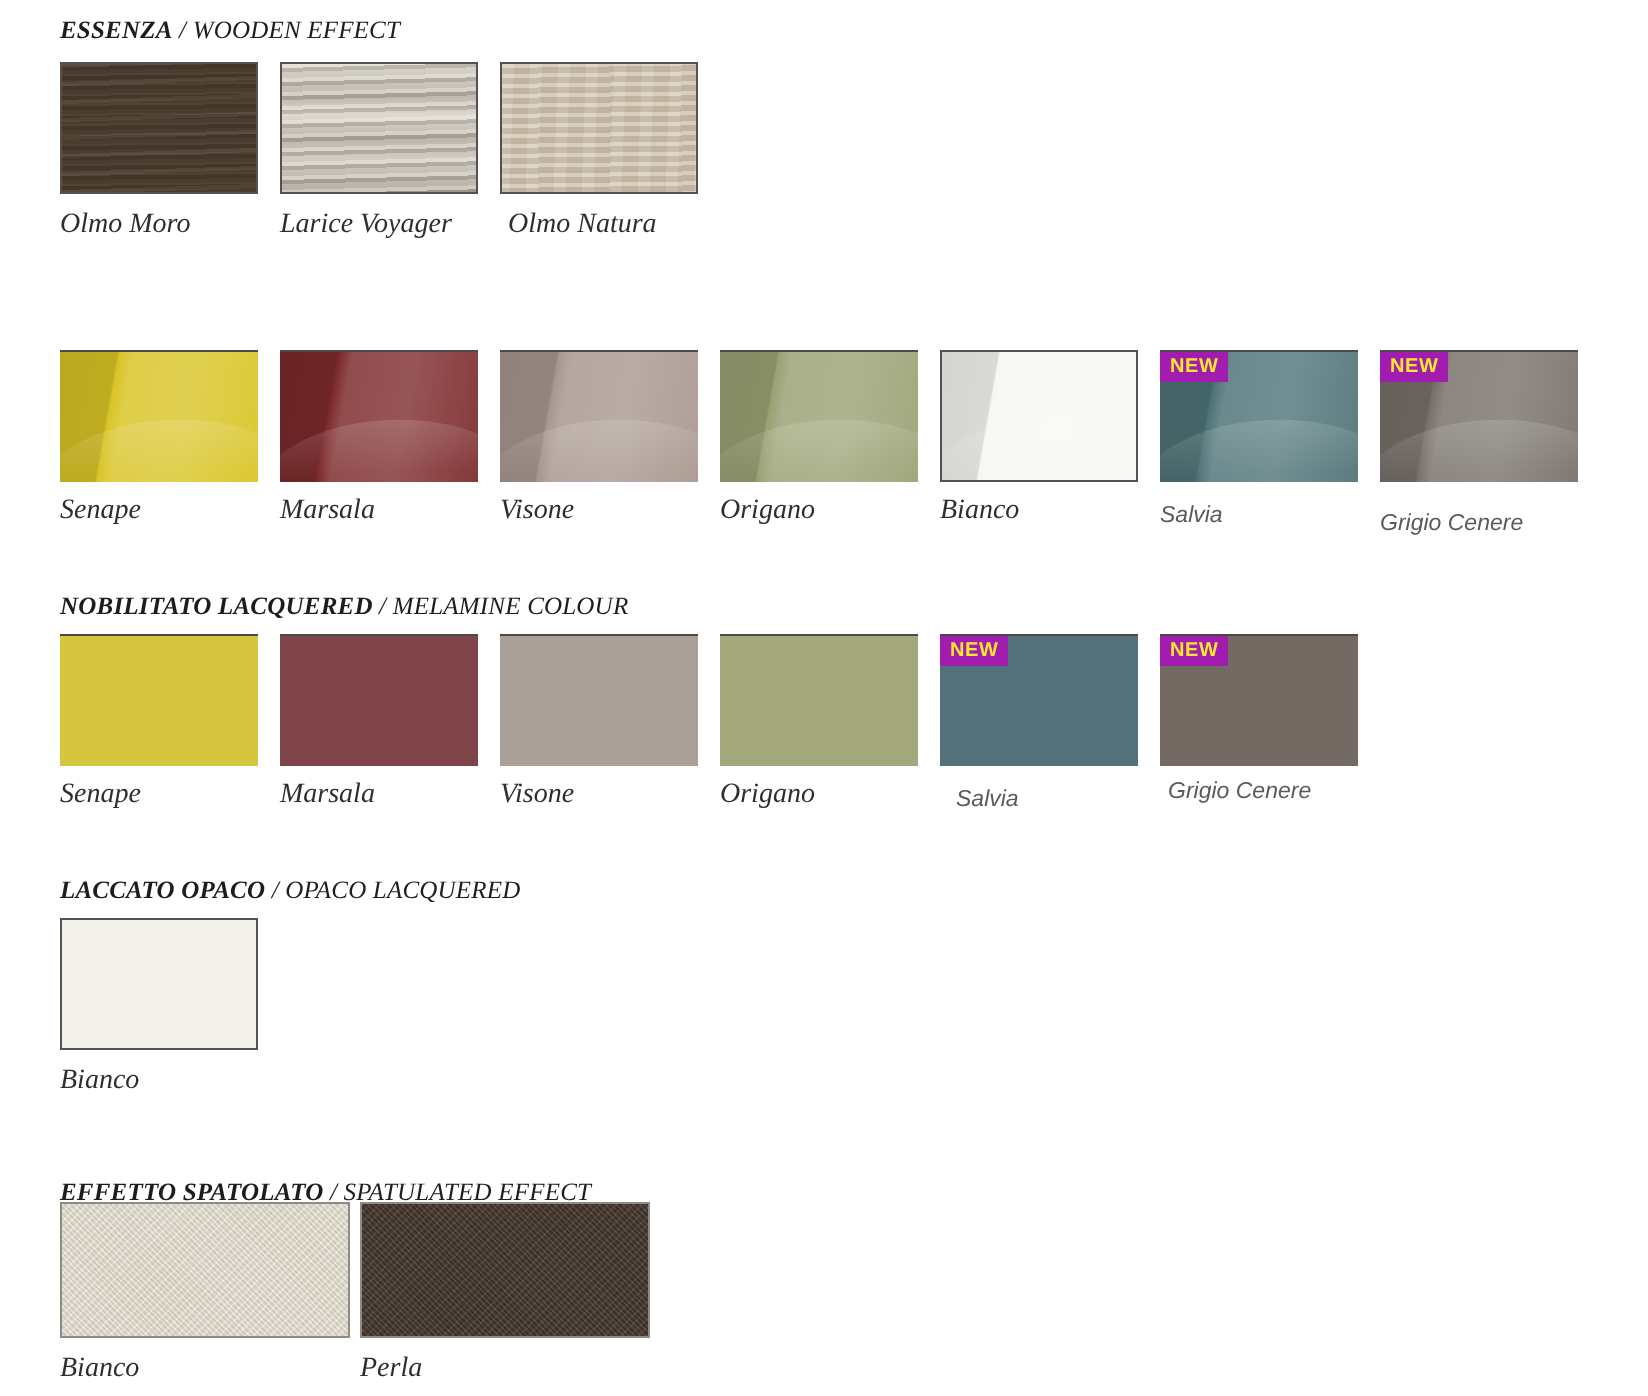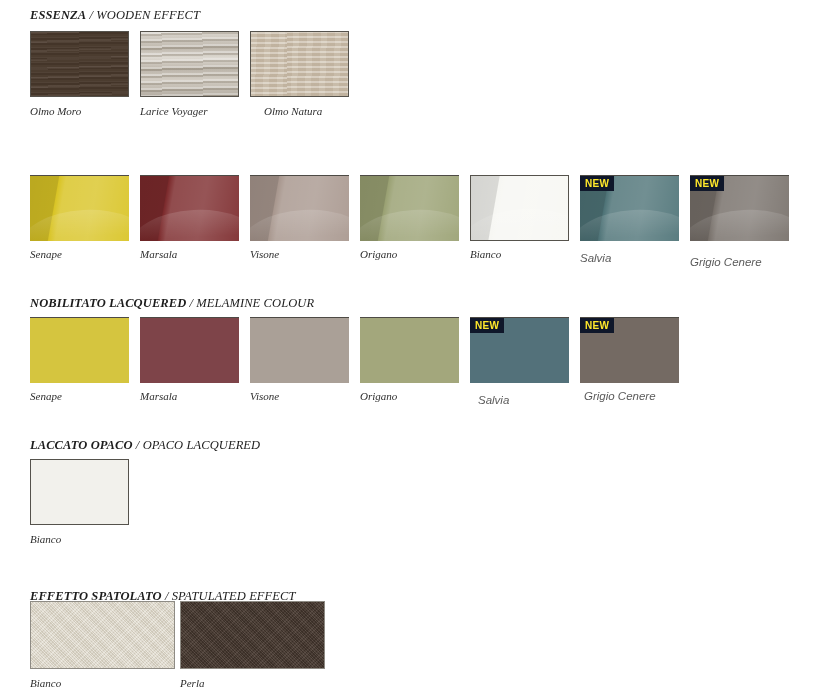--- a/index.html
+++ b/index.html
@@ -100,37 +100,37 @@
   }
   .speck.s-lava{
     background-image:
       repeating-linear-gradient(45deg,rgba(255,255,255,.065) 0 1px,rgba(0,0,0,.10) 1px 2px),
       repeating-linear-gradient(-45deg,rgba(255,255,255,.05) 0 1px,rgba(0,0,0,.08) 1px 3px);
   }
 
   
   .badge{
     position:absolute;left:0;top:0;
-    background:#0f172a;
+    background:#a21caf;
     color:#ffe92b;
     font-family:"Liberation Sans",sans-serif;
     font-weight:bold;font-style:normal;
     font-size:10px;line-height:15px;
     letter-spacing:.3px;
     padding:0 5px;
     z-index:3;
   }
 
   
   .lab{
     position:absolute;
     white-space:nowrap;
     font-family:"Liberation Serif",serif;
     font-style:italic;
-    font-size:11px;
+    font-size:14px;
     color:#2e2e2e;
   }
   .lab.alt{
     font-family:"Liberation Sans",sans-serif;
     font-style:italic;
     font-size:11.5px;
     color:#5a5a5a;
   }
 </style>
 </head>
@@ -148,21 +148,21 @@
       <div class="sw bord" style="background: rgb(179, 170, 156);">
         <div class="grain g-voy"></div>
       </div>
     </div>
     <div class="lab" style="left: 140px; top: 105px;">Larice Voyager</div>
     <div class="cell" style="left: 250px; top: 31px;">
       <div class="sw bord" style="background: rgb(203, 189, 169);">
         <div class="grain g-nat"></div>
       </div>
     </div>
-    <div class="lab" style="left: 264px; top: 105px;">Olmo Natura</div>
+    <div class="lab" style="left: 254px; top: 105px;">Olmo Natura</div>
     <div class="cell" style="left: 30px; top: 175px;">
       <div class="sw bordtop gloss" style="background: rgb(217, 196, 37);"></div>
     </div>
     <div class="lab" style="left: 30px; top: 248px;">Senape</div>
     <div class="cell" style="left: 140px; top: 175px;">
       <div class="sw bordtop gloss" style="background: rgb(124, 42, 44);"></div>
     </div>
     <div class="lab" style="left: 140px; top: 248px;">Marsala</div>
     <div class="cell" style="left: 250px; top: 175px;">
       <div class="sw bordtop gloss" style="background: rgb(168, 151, 142);"></div>

